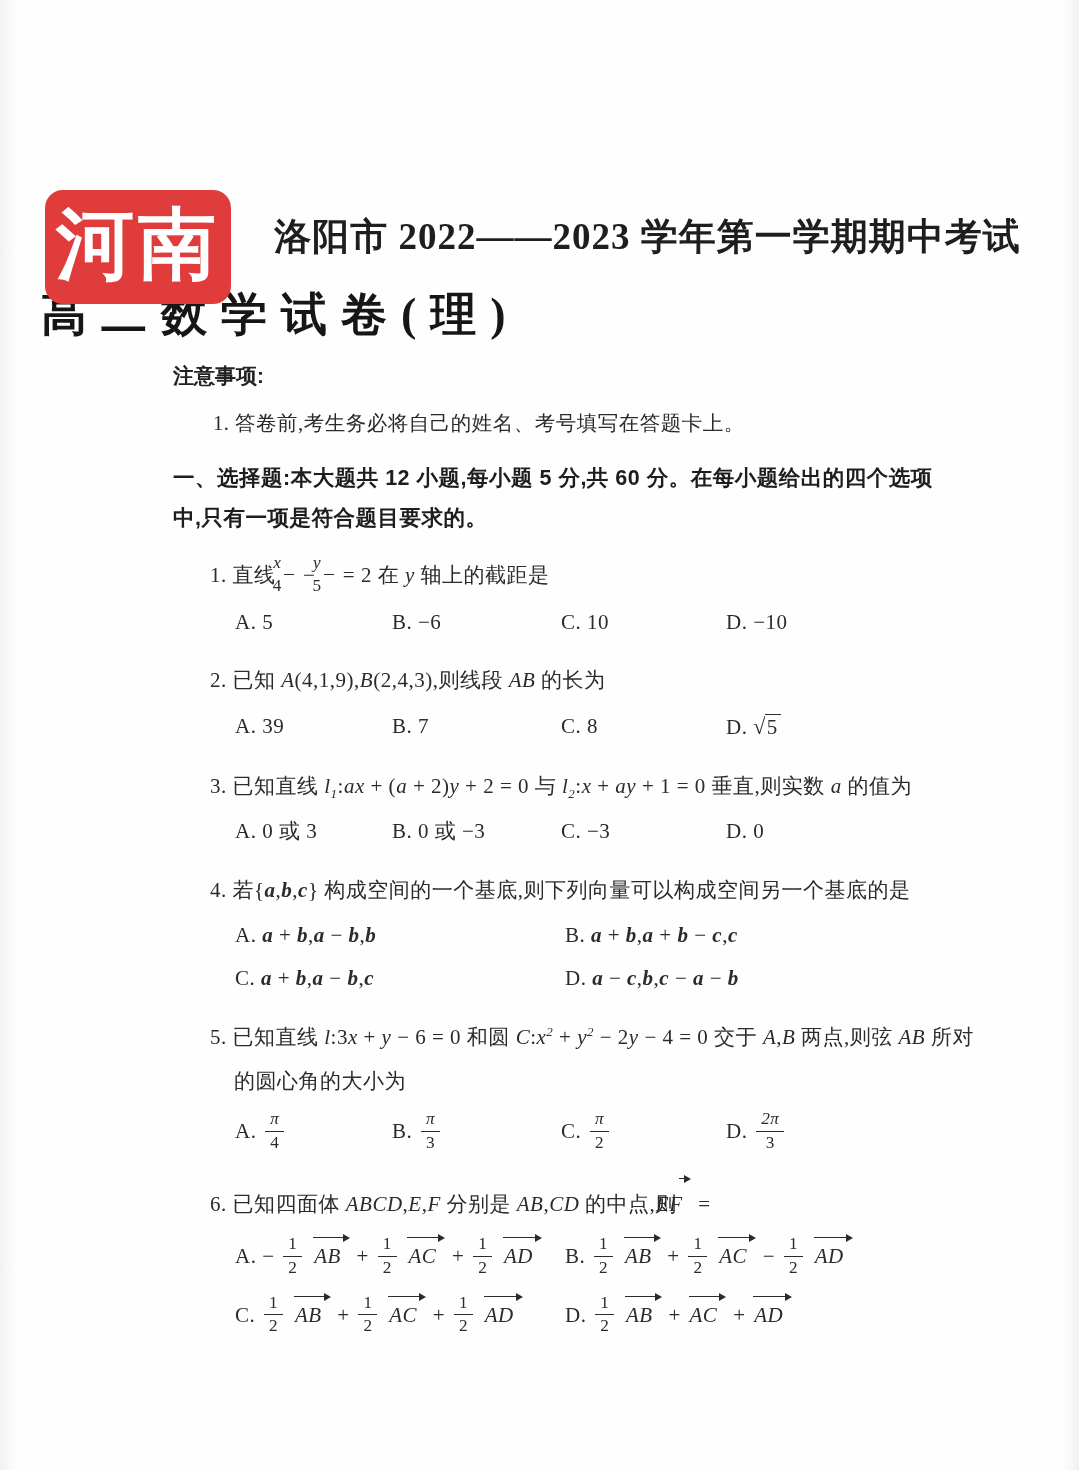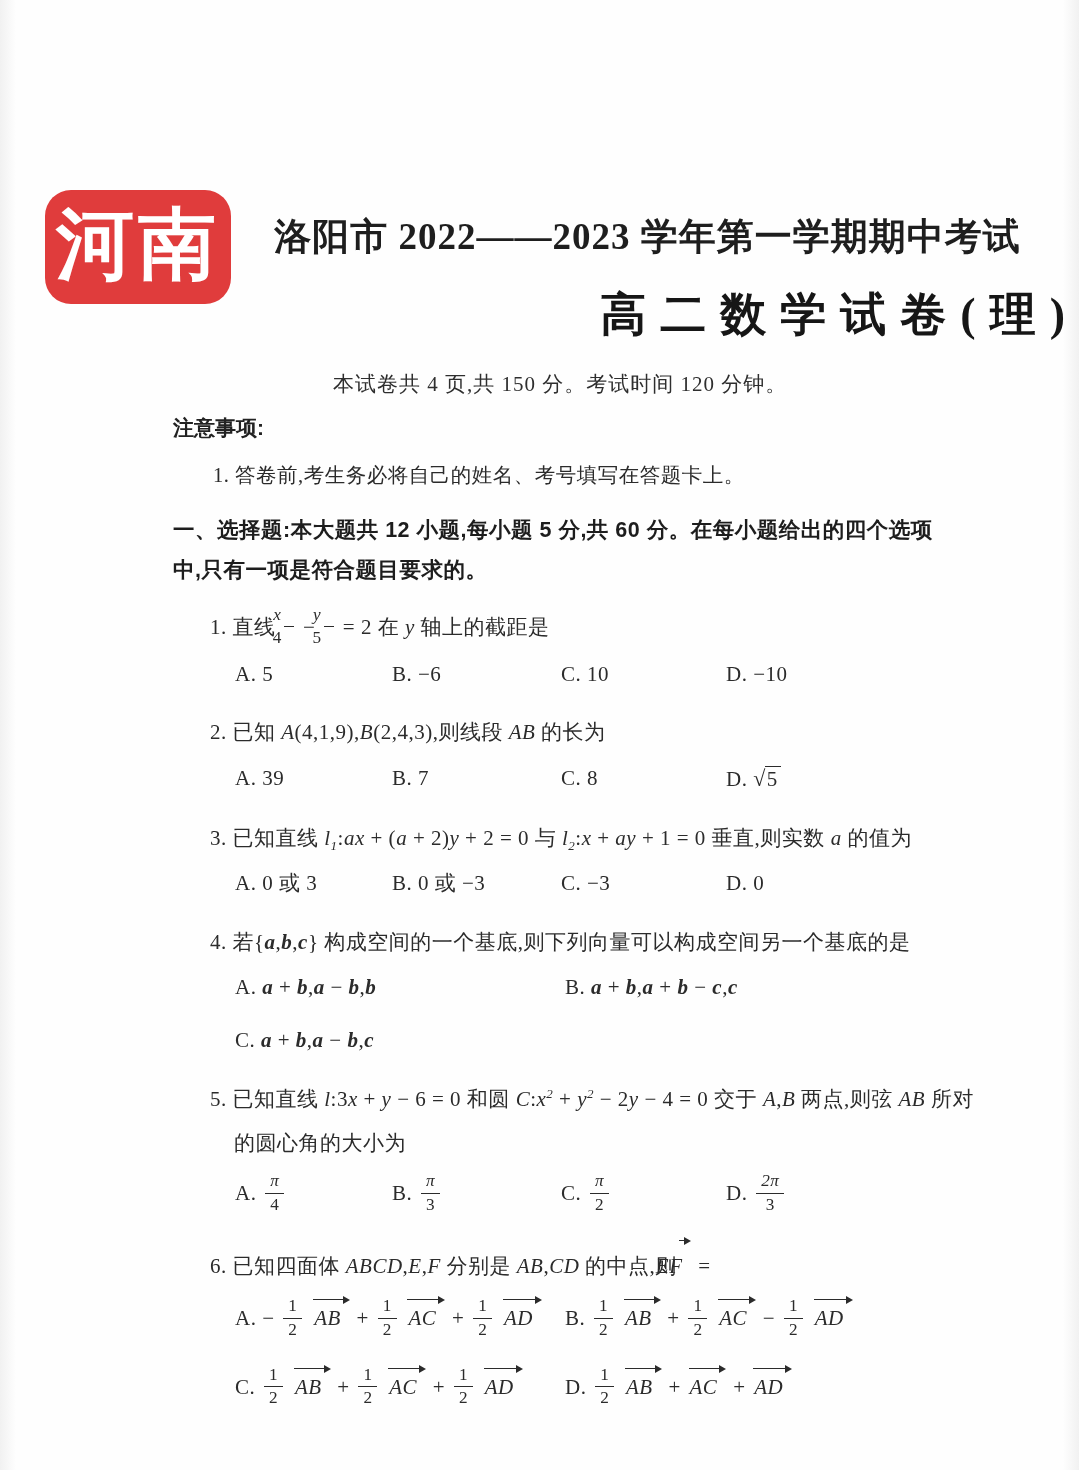--- a/index.html
+++ b/index.html
@@ -11,38 +11,38 @@
     width:1079px; height:1470px;
     margin:0 auto;
     background:linear-gradient(90deg,#f1f1f1 0px,#fefefe 16px,#fefefe 1063px,#f1f1f1 1079px);
     overflow:hidden;
   }
 
   
   .badge {
     position:absolute; left:45px; top:190px;
     width:186px; height:114px;
-    border-radius:26px;
+    border-radius:18px;
     display:flex; align-items:center; justify-content:center;
   }
   .badge span {
     font-size:78px; font-weight:bold; letter-spacing:4px;
     line-height:1; transform:translateY(-2px);
   }
 
   .header { padding-top:212px;padding-left:41px; }
   .title1 {
     padding-left:175px;
     text-align:center;
     font-size:37px; font-weight:bold; color:#1e1e1e;
     letter-spacing:1px;
   }
   .title2 {
     margin-top:22px;
-    text-align:right;
+    text-align:left;
     font-size:46px; font-weight:bold; color:#161616;
     letter-spacing:14px;
   }
   .subtitle {
     margin-top:24px;
     text-align:center;
     font-size:21px; color:#2e2e2e;
     letter-spacing:1px;
   }
 
@@ -60,21 +60,21 @@
   .questions { margin:14px 90px 0 198px; font-size:21px; }
   .q { margin-bottom:8px;margin-top:12px; }
   .q .stem {
     margin-left:12px;
     padding-left:24px; text-indent:-24px;
     line-height:2.1; letter-spacing:0.5px;
   }
   .q .opts {
     display:grid;
     margin:8px 0 20px 37px;
-    row-gap:22px;
+    row-gap:12px;
     align-items:center;
   }
   .q .opts.cols4 { grid-template-columns:157px 169px 165px 1fr; }
   .q .opts.cols2 { grid-template-columns:330px 1fr; }
   .opt { line-height:1.5; letter-spacing:0.5px; white-space:nowrap; }
 
   
   .mi  { font-style:italic; font-family:"Liberation Serif","DejaVu Serif",serif; }
   .mbi { font-style:italic; font-weight:bold; font-family:"Liberation Serif","DejaVu Serif",serif; }
   sup { font-size:0.62em; }
@@ -115,21 +115,20 @@
 
 <div class="page">
 
   <div class="badge" style="background: rgb(224, 60, 60); color: rgb(255, 255, 255);">
     <span>河南</span>
   </div>
 
   <header class="header">
     <h1 class="title1">洛阳市 2022——2023 学年第一学期期中考试</h1>
     <h2 class="title2">高二数学试卷(理)</h2>
-    <p class="subtitle">本试卷共 4 页,共 150 分。考试时间 120 分钟。</p>
   </header>
 
   <section class="notice">
     <p class="notice-h">注意事项:</p>
     <p class="notice-item">1. 答卷前,考生务必将自己的姓名、考号填写在答题卡上。</p>
   </section>
 
   <p class="section-h">一、选择题:本大题共 12 小题,每小题 5 分,共 60 分。在每小题给出的四个选项中,只有一项是符合题目要求的。</p>
 
   <main class="questions">
@@ -165,20 +164,21 @@
           <div class="opt">C. −3</div>
           <div class="opt">D. 0</div>
         </div>
       </div>
       <div class="q">
         <div class="stem">4. 若{<span class="mbi">a</span>,<span class="mbi">b</span>,<span class="mbi">c</span>} 构成空间的一个基底,则下列向量可以构成空间另一个基底的是</div>
         <div class="opts cols2">
           <div class="opt">A. <span class="mbi">a</span> + <span class="mbi">b</span>,<span class="mbi">a</span> − <span class="mbi">b</span>,<span class="mbi">b</span></div>
           <div class="opt">B. <span class="mbi">a</span> + <span class="mbi">b</span>,<span class="mbi">a</span> + <span class="mbi">b</span> − <span class="mbi">c</span>,<span class="mbi">c</span></div>
           <div class="opt">C. <span class="mbi">a</span> + <span class="mbi">b</span>,<span class="mbi">a</span> − <span class="mbi">b</span>,<span class="mbi">c</span></div>
+          <div class="opt">D. <span class="mbi">a</span> − <span class="mbi">c</span>,<span class="mbi">b</span>,<span class="mbi">c</span> − <span class="mbi">a</span> − <span class="mbi">b</span></div>
         </div>
       </div>
       <div class="q">
         <div class="stem">5. 已知直线 <span class="mi">l</span>:3<span class="mi">x</span> + <span class="mi">y</span> − 6 = 0 和圆 <span class="mi">C</span>:<span class="mi">x</span><sup class="mi">2</sup> + <span class="mi">y</span><sup class="mi">2</sup> − 2<span class="mi">y</span> − 4 = 0 交于 <span class="mi">A</span>,<span class="mi">B</span> 两点,则弦 <span class="mi">AB</span> 所对的圆心角的大小为</div>
         <div class="opts cols4">
           <div class="opt">A. <span class="frac">
               <span class="num mi">π</span>
               <span class="den">4</span>
             </span></div>
           <div class="opt">B. <span class="frac">

